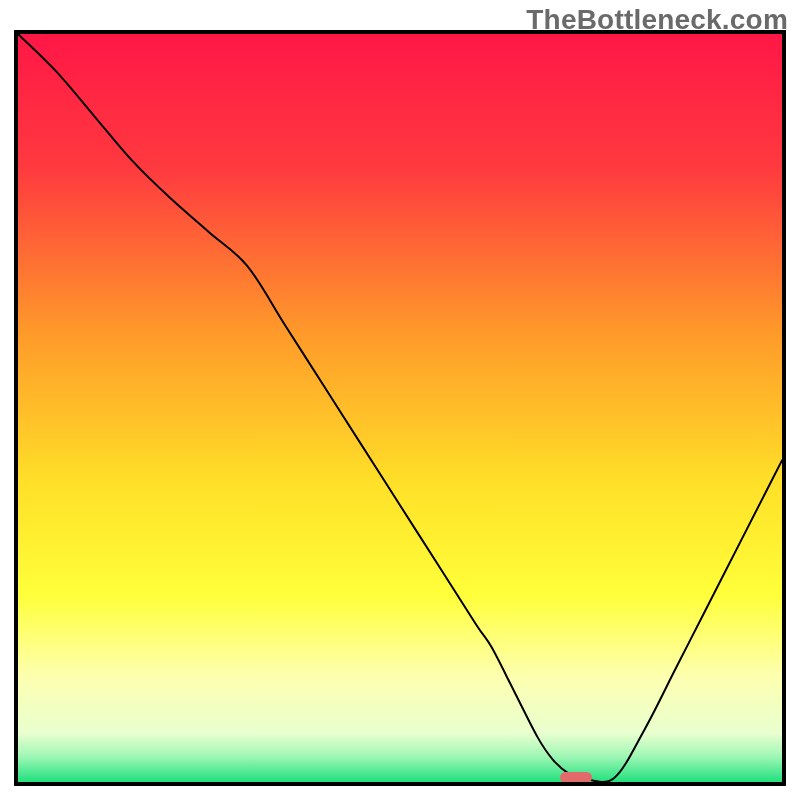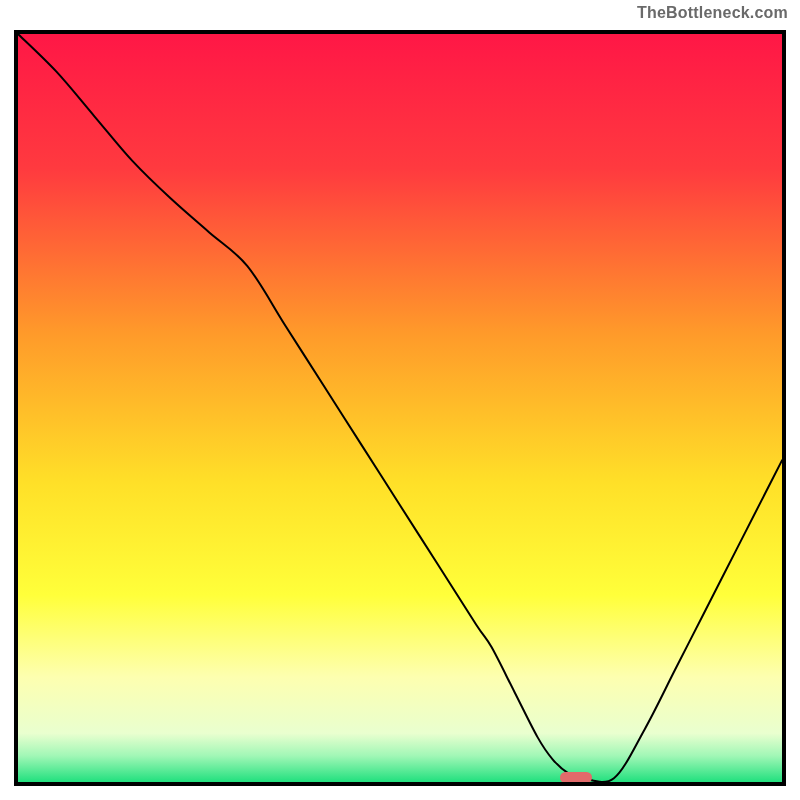--- a/index.html
+++ b/index.html
@@ -13,21 +13,21 @@
   .chart-wrap {
     position: relative;
     width: 800px;
     height: 800px;
     box-sizing: border-box;
   }
   .watermark {
     position: absolute;
     top: 4px;
     right: 12px;
-    font-size: 16px;
+    font-size: 28px;
     font-weight: 600;
     color: #6a6a6a;
     letter-spacing: 0.2px;
     user-select: none;
   }
   .plot-outer {
     position: absolute;
     left: 14px;
     top: 30px;
     width: 772px;

